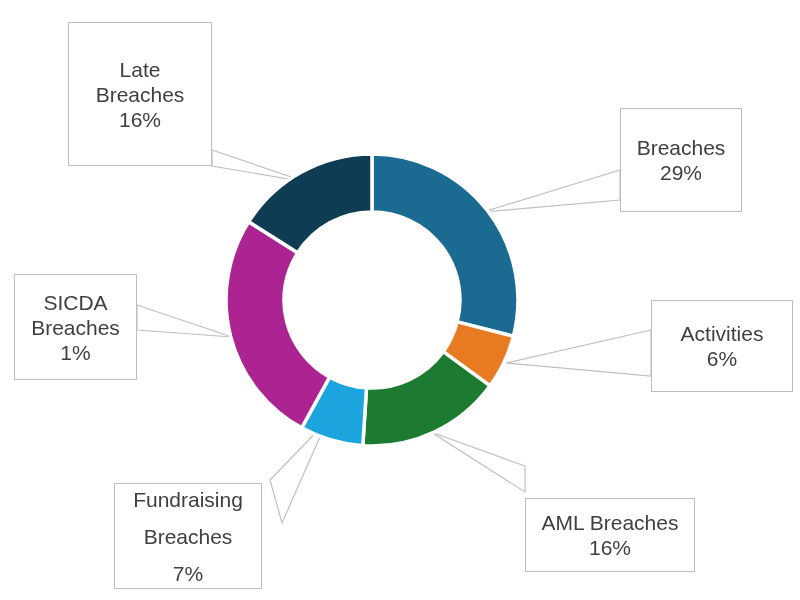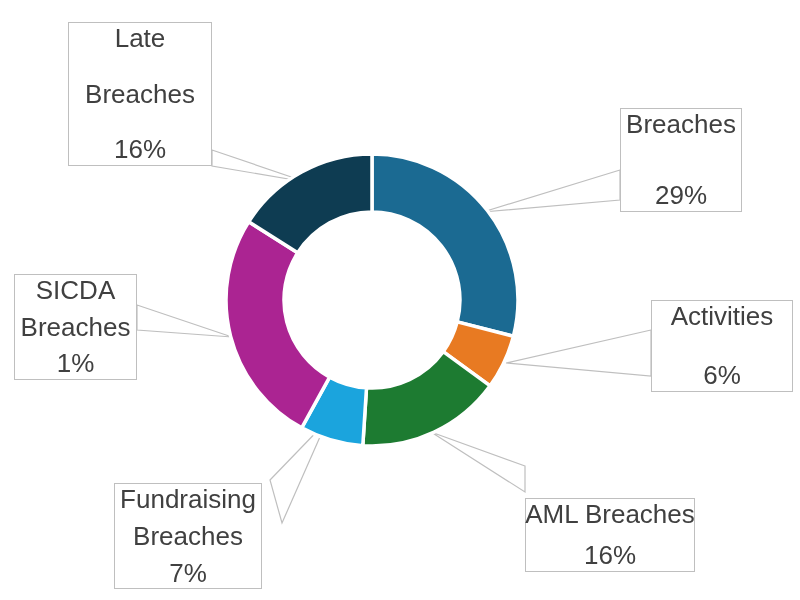--- a/index.html
+++ b/index.html
@@ -25,26 +25,26 @@
     top: 0;
     width: 800px;
     height: 600px;
   }
   .callout {
     position: absolute;
     box-sizing: border-box;
     border: 1px solid #bfbfbf;
     background: #ffffff;
     color: #404040;
-    font-size: 26px;
+    font-size: 21px;
     line-height: 25px;
     text-align: center;
     display: flex;
     flex-direction: column;
-    justify-content: space-between;
+    justify-content: center;
     align-items: center;
     padding: 3px 6px;
     white-space: nowrap;
   }
   .callout .ln { display: block; }
 </style>
 </head>
 <body>
 
 <div id="stage">

